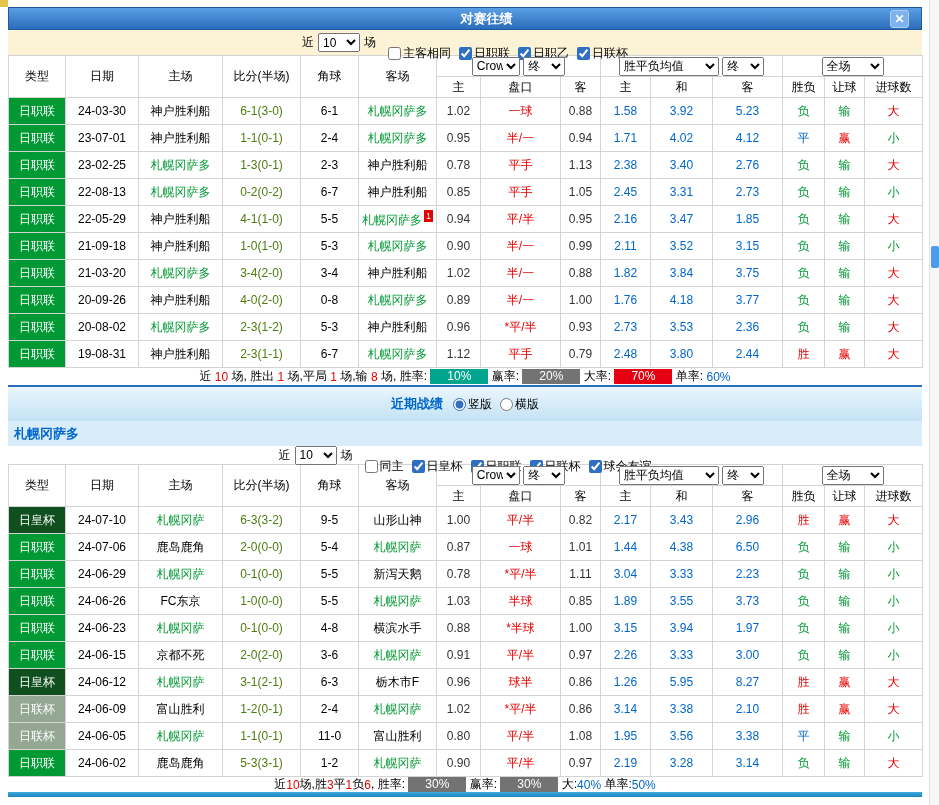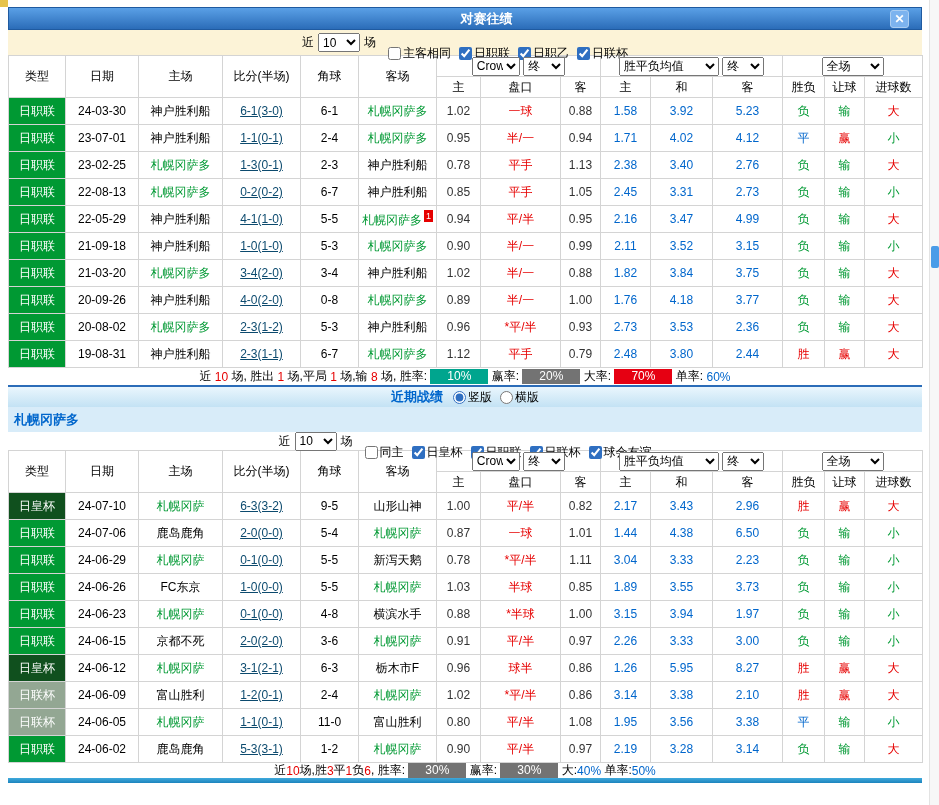--- a/index.html
+++ b/index.html
@@ -31,42 +31,42 @@
   input[type=radio] { width:13px; height:13px; margin:0 2px 0 0; accent-color:#2f6fc1; }
 
   
   table { border-collapse:collapse; table-layout:fixed; width:914px; background:#fff; }
   th,td { border:1px solid #d4d4d4; text-align:center; padding:0; overflow:hidden; white-space:nowrap; }
   thead th { height:21px; font-weight:normal; background:#fff; }
   tbody td { height:27px; }
   .sel-company { width:48px; } .sel-final { width:42px; } .sel-avg { width:100px; } .sel-full { width:62px; }
 
   .type-cell { color:#fff; }
-  .score { color:#0c4a6e;text-decoration:underline; }
+  .score { color:#4d7c0f; }
   .line  { color:#e60000; }
   .avg   { color:#0066cc; }
   .odd   { color:#333333; }
   .team-hl { color:#009933; }
   .c-red { color:#e60000; } .c-green { color:#009933; } .c-blue { color:#0066cc; }
   .redcard { display:inline-block; background:#e60000; color:#fff; font-size:9px; line-height:12px;
     width:9px; height:12px; margin-left:2px; vertical-align:super; text-align:center; }
 
   
   .summary { height:17px; display:flex; align-items:center; justify-content:center; }
   .summary span { white-space:pre; }
   .summary2 { height:15px; }
   .num { color:#e60000; }
   .blue { color:#0066cc; }
   .badge { color:#fff; padding:0 17px; line-height:15px; display:inline-block; }
   .badge-teal  { background:#00a58e; }
   .badge-green { background:#737373; }
   .badge-red   { background:#e60012; }
 
   
-  .recent-bar { height:22px; background:linear-gradient(180deg,#eaf6fd 0%,#c3e2f4 100%);
+  .recent-bar { height:36px; background:linear-gradient(180deg,#eaf6fd 0%,#c3e2f4 100%);
     border-top:2px solid #2b6cb8; display:flex; align-items:center; justify-content:center; gap:4px; }
   .recent-title { color:#0066cc; font-weight:bold; font-size:13px; margin-right:2px; }
   .radio-opt { display:inline-flex; align-items:center; cursor:pointer; margin-left:4px; }
   .team-row { height:25px; background:#d8ecf9; display:flex; align-items:center; padding-left:6px;
     color:#0066cc; font-weight:bold; font-size:13px; }
 
   .bottom-strip { height:5px; background:linear-gradient(180deg,#3fa9dc,#1c84bd); }
 
   
   .scrollbar { position:absolute; right:0; top:0; width:10px; height:805px; background:#f7f7f7;
@@ -235,21 +235,21 @@
           <td>22-05-29</td>
           <td>神户胜利船</td>
           <td class="score">4-1(1-0)</td>
           <td>5-5</td>
           <td class="team-hl">札幌冈萨多<span class="redcard">1</span></td>
           <td class="odd">0.94</td>
           <td class="line">平/半</td>
           <td class="odd">0.95</td>
           <td class="avg">2.16</td>
           <td class="avg">3.47</td>
-          <td class="avg">4.99</td>
+          <td class="avg">1.85</td>
           <td class="c-green">负</td>
           <td class="c-green">输</td>
           <td class="c-red">大</td>
         </tr>
         <tr>
           <td class="type-cell" style="background: rgb(0, 153, 51);">日职联</td>
           <td>21-09-18</td>
           <td>神户胜利船</td>
           <td class="score">1-0(1-0)</td>
           <td>5-3</td>

